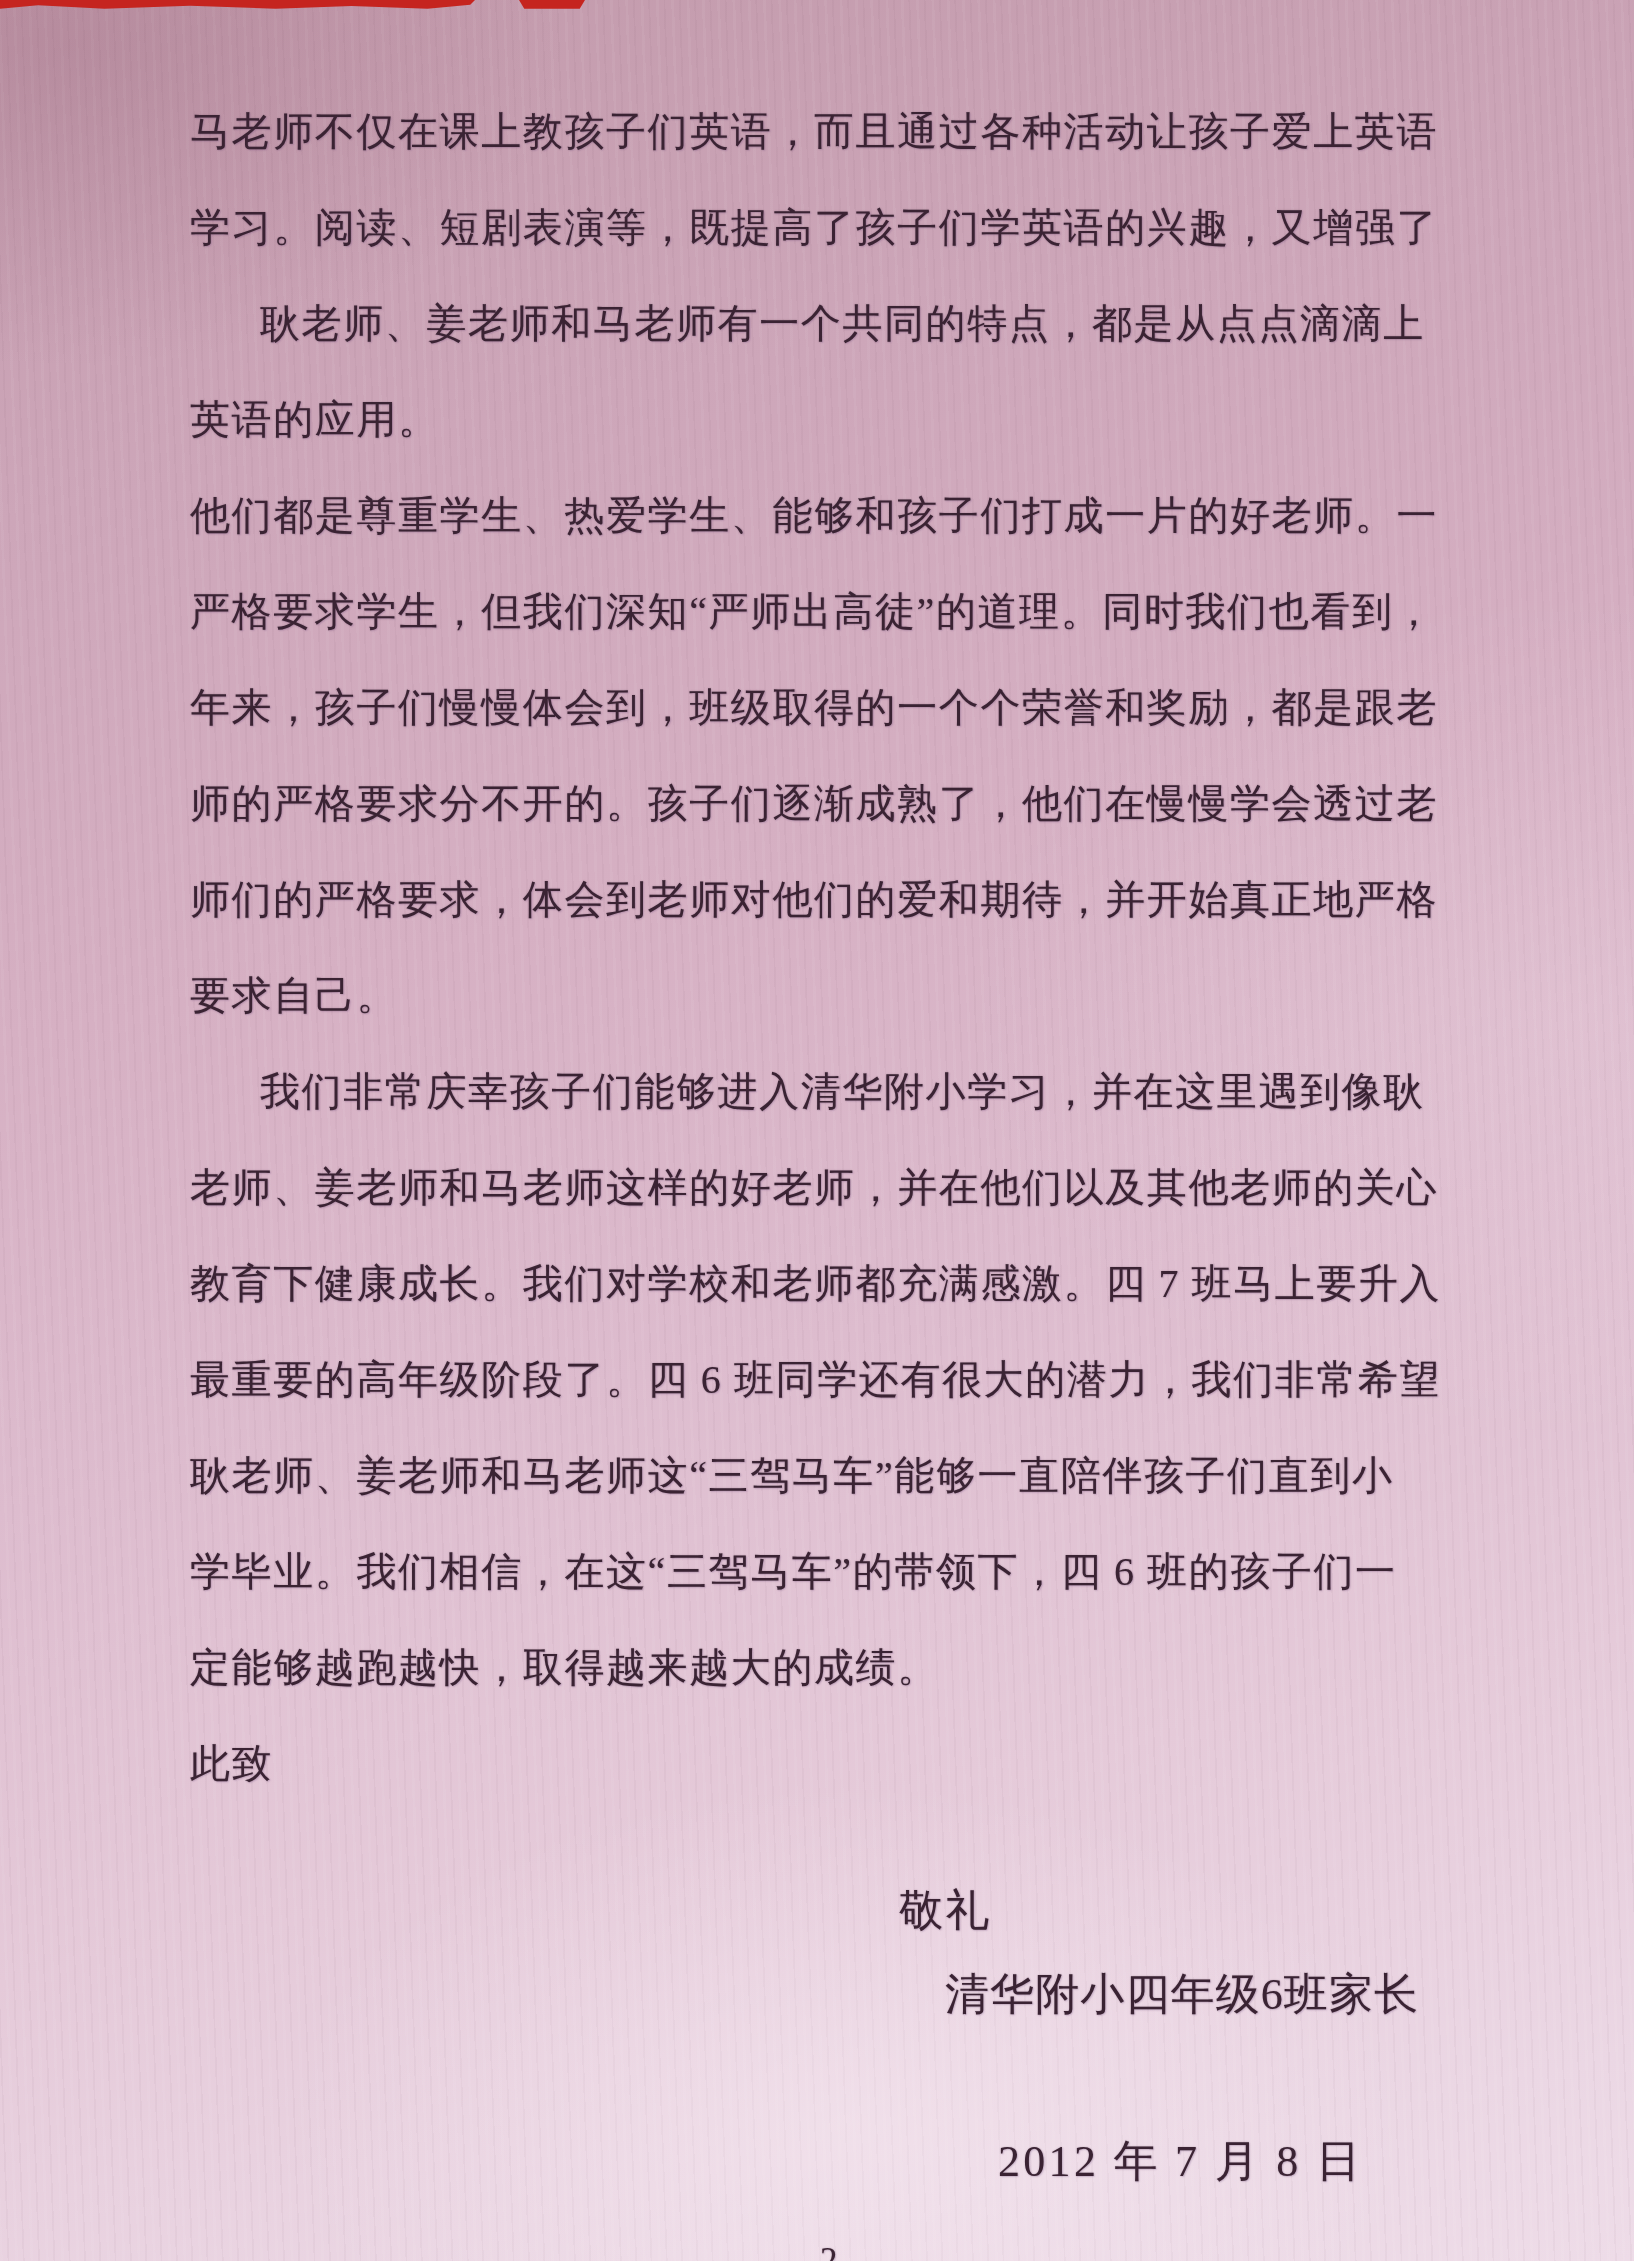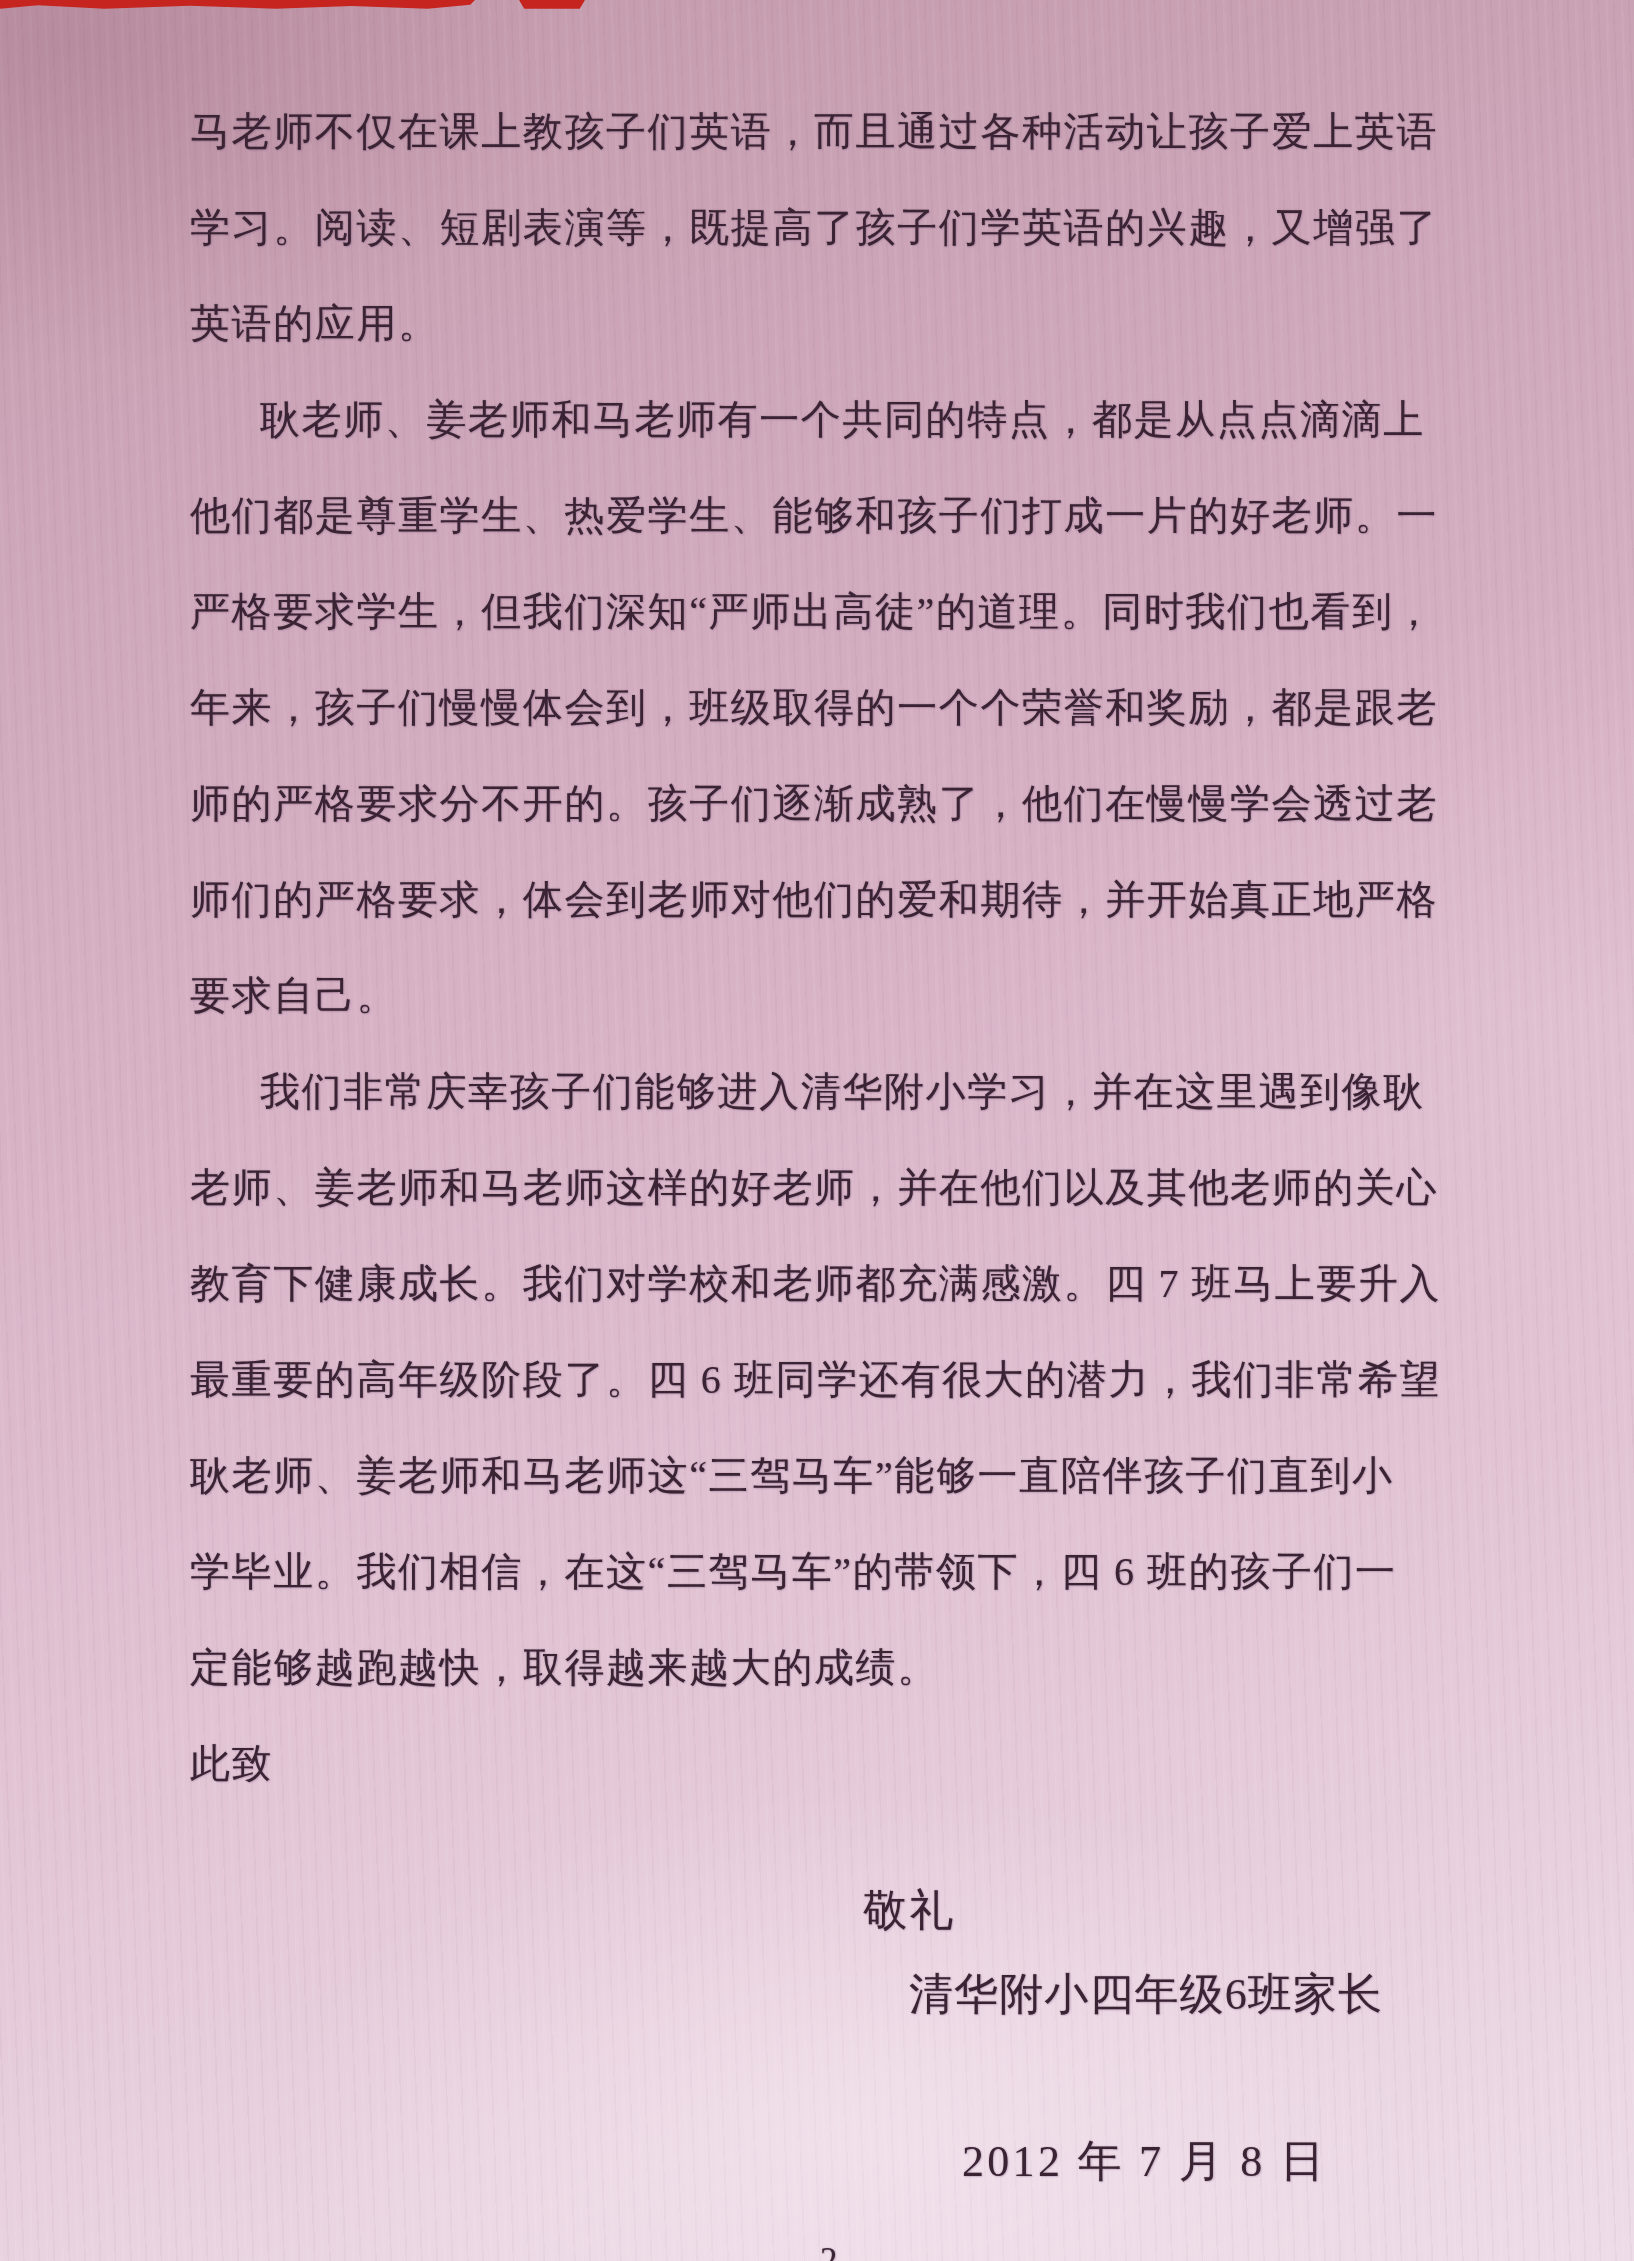--- a/index.html
+++ b/index.html
@@ -34,21 +34,21 @@
   .body-lines{
     position:absolute;left:190px;top:84px;width:1417px;
   }
   .line{
     white-space:nowrap;
     font-size:40px;
     line-height:96px;
     letter-spacing:1.6px;
   }
   .line.indent{padding-left:70px;}
-  .salute{position:absolute;font-size:44px;white-space:nowrap;letter-spacing:2.2px;}
+  .salute{position:absolute;font-size:44px;white-space:nowrap;letter-spacing:2.2px;margin-left:36px;}
   .jingli{left:863px;top:1881px;}
   .signature{left:909px;top:1965px;letter-spacing:1.1px;}
   .dateline{left:962px;top:2132px;letter-spacing:3.3px;}
   .pagenum{
     position:absolute;left:820px;top:2241px;
     font-size:35px;color:#3a2333;
   }
 </style>
 </head>
 <body>
@@ -56,22 +56,22 @@
 <div class="photo">
 
   <div class="edge-strip main"></div>
   <div class="edge-strip small"></div>
 
   <div class="ink">
 
     <div class="body-lines">
       <div class="line">马老师不仅在课上教孩子们英语，而且通过各种活动让孩子爱上英语</div>
       <div class="line">学习。阅读、短剧表演等，既提高了孩子们学英语的兴趣，又增强了</div>
+      <div class="line indent">耿老师、姜老师和马老师有一个共同的特点，都是从点点滴滴上</div>
       <div class="line">英语的应用。</div>
-      <div class="line indent">耿老师、姜老师和马老师有一个共同的特点，都是从点点滴滴上</div>
       <div class="line">他们都是尊重学生、热爱学生、能够和孩子们打成一片的好老师。一</div>
       <div class="line">严格要求学生，但我们深知“严师出高徒”的道理。同时我们也看到，</div>
       <div class="line">年来，孩子们慢慢体会到，班级取得的一个个荣誉和奖励，都是跟老</div>
       <div class="line">师的严格要求分不开的。孩子们逐渐成熟了，他们在慢慢学会透过老</div>
       <div class="line">师们的严格要求，体会到老师对他们的爱和期待，并开始真正地严格</div>
       <div class="line">要求自己。</div>
       <div class="line indent">我们非常庆幸孩子们能够进入清华附小学习，并在这里遇到像耿</div>
       <div class="line">老师、姜老师和马老师这样的好老师，并在他们以及其他老师的关心</div>
       <div class="line">教育下健康成长。我们对学校和老师都充满感激。四 7 班马上要升入</div>
       <div class="line">最重要的高年级阶段了。四 6 班同学还有很大的潜力，我们非常希望</div>

